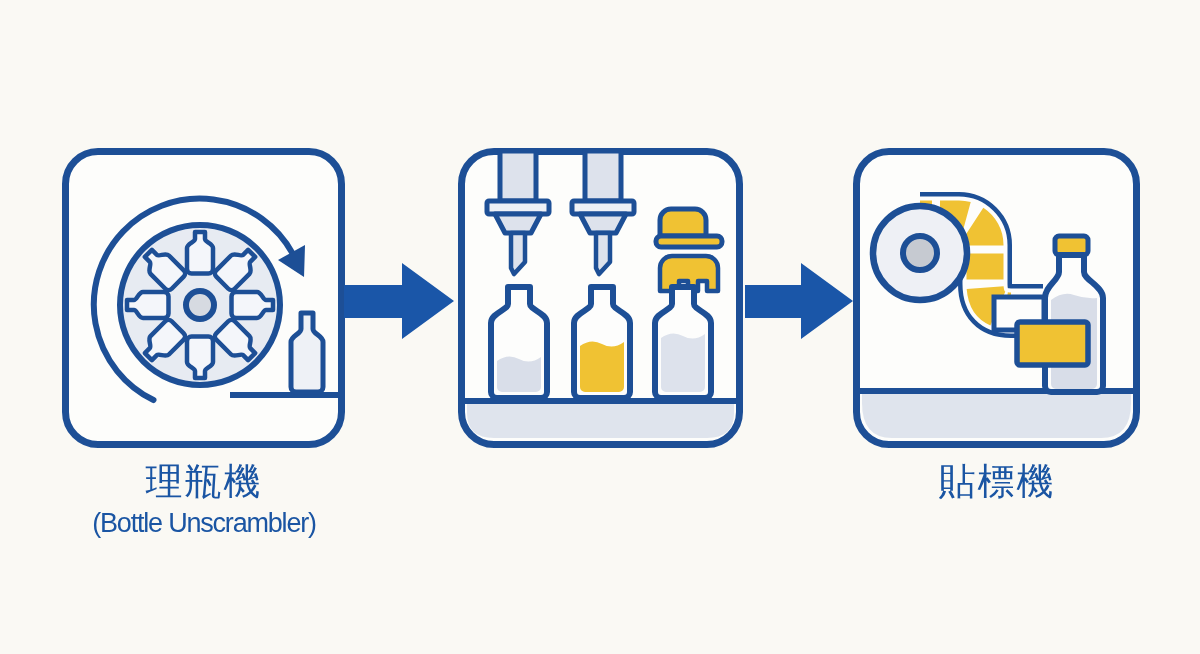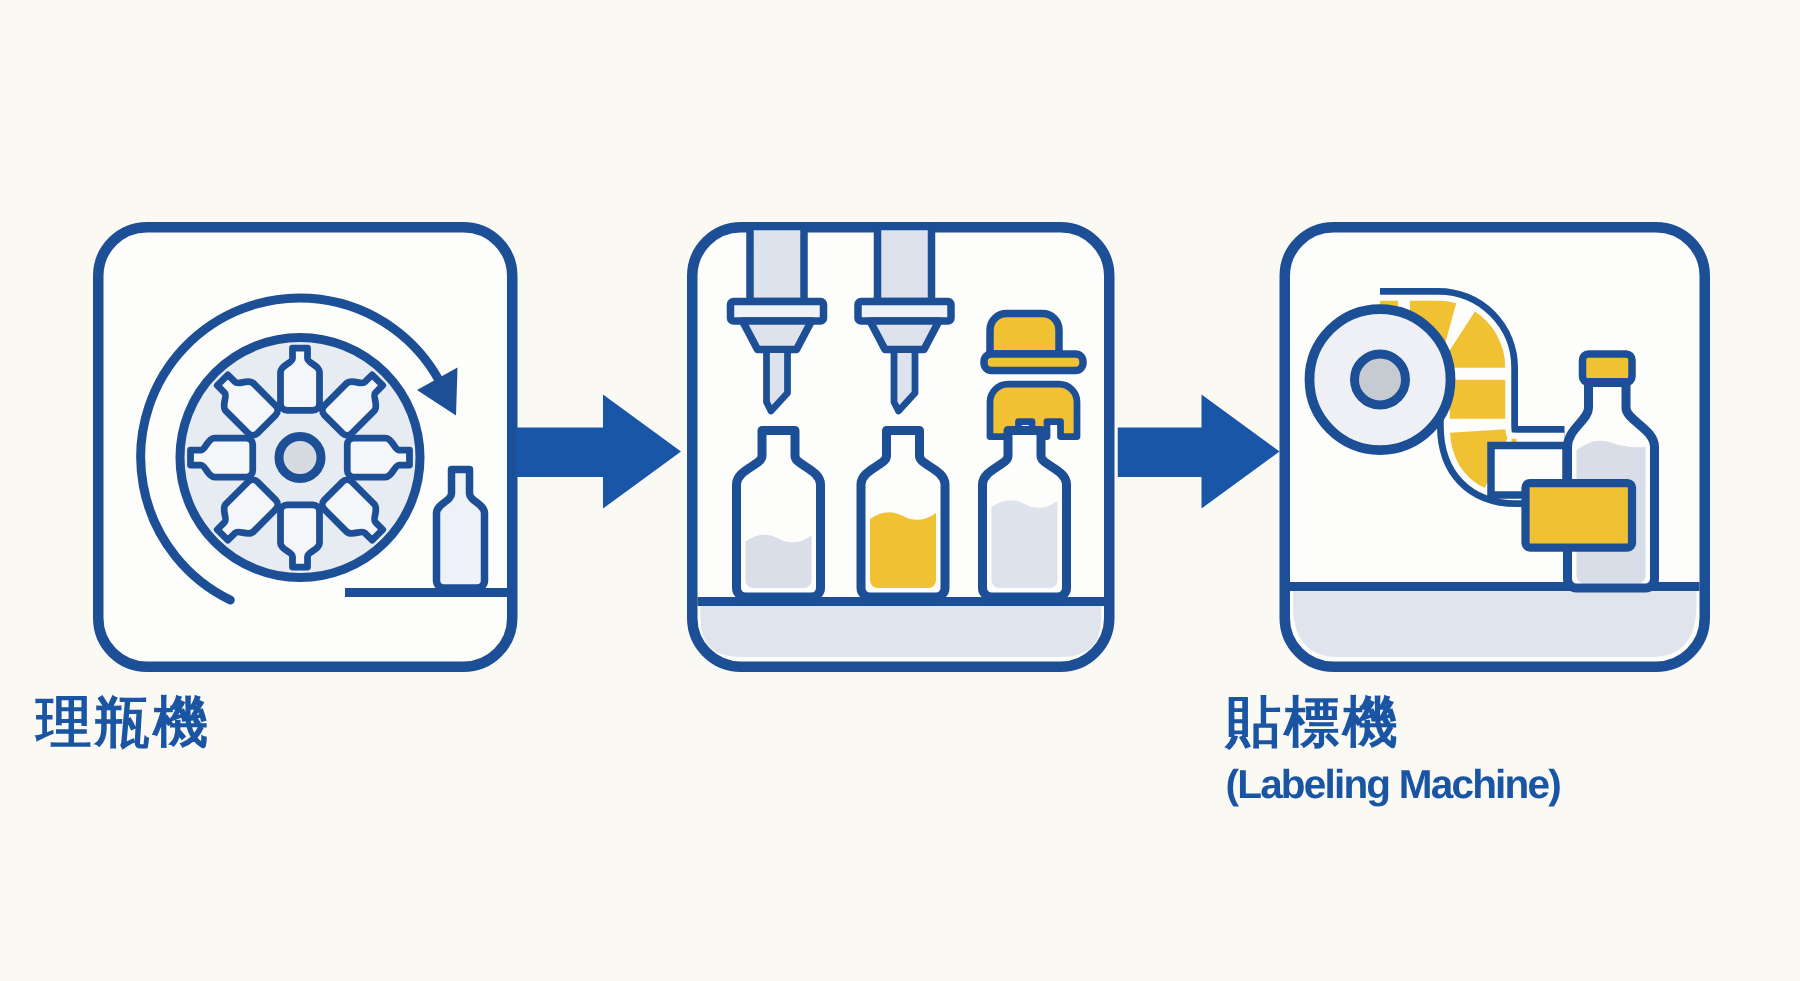--- a/index.html
+++ b/index.html
@@ -14,21 +14,21 @@
     background:#fdfdfb;
   }
   #panel-1{left:62px;width:283px;}
   #panel-2{left:458px;width:285px;}
   #panel-3{left:853px;width:287px;}
   .panel svg{position:absolute;left:-7px;top:-7px;}
   .arrow{position:absolute;top:262px;}
   #arrow-1{left:344px;}
   #arrow-2{left:745px;}
   .caption{
-    position:absolute;color:#1a55a3;font-weight:700;
+    position:absolute;text-align:center;color:#1a55a3;font-weight:400;
   }
   .caption .zh{font-size:37px;line-height:44px;letter-spacing:2px;}
   .caption .en{font-size:27px;line-height:38px;letter-spacing:-1.2px;}
   #caption-1{left:24px;top:460px;width:360px;}
   #caption-2{left:380px;top:460px;width:440px;}
   #caption-3{left:817px;top:460px;width:360px;}
 </style>
 </head>
 <body>
 
@@ -158,19 +158,19 @@
       <path d="M 198 152 q 12 -9 23 -5 t 23 3 v 86 a 5 5 0 0 1 -5 5 h -36 a 5 5 0 0 1 -5 -5 z" fill="#d8dde8"></path>
       <path d="M 206 107 h 25 v 17 c 0 8 19 14 19 26 v 88 a 6 6 0 0 1 -6 6 h -46 a 6 6 0 0 1 -6 -6 v -88 c 0 -12 14 -18 14 -26 z" fill="none" stroke="#1d4f96" stroke-width="6" stroke-linejoin="round"></path>
     </g>
 
     <rect x="164" y="174" width="71" height="43" rx="3" fill="#f0c233" stroke="#1d4f96" stroke-width="5.5"></rect>
   </svg>
 </div>
 
 <div class="caption" id="caption-1">
   <div class="zh">理瓶機</div>
+  <div class="en">(Bottle Unscrambler)</div>
 </div>
 <div class="caption" id="caption-2">
 </div>
 <div class="caption" id="caption-3">
   <div class="zh">貼標機</div>
-  <div class="en">(Labeling Machine)</div>
 </div>
 
 </body></html>

